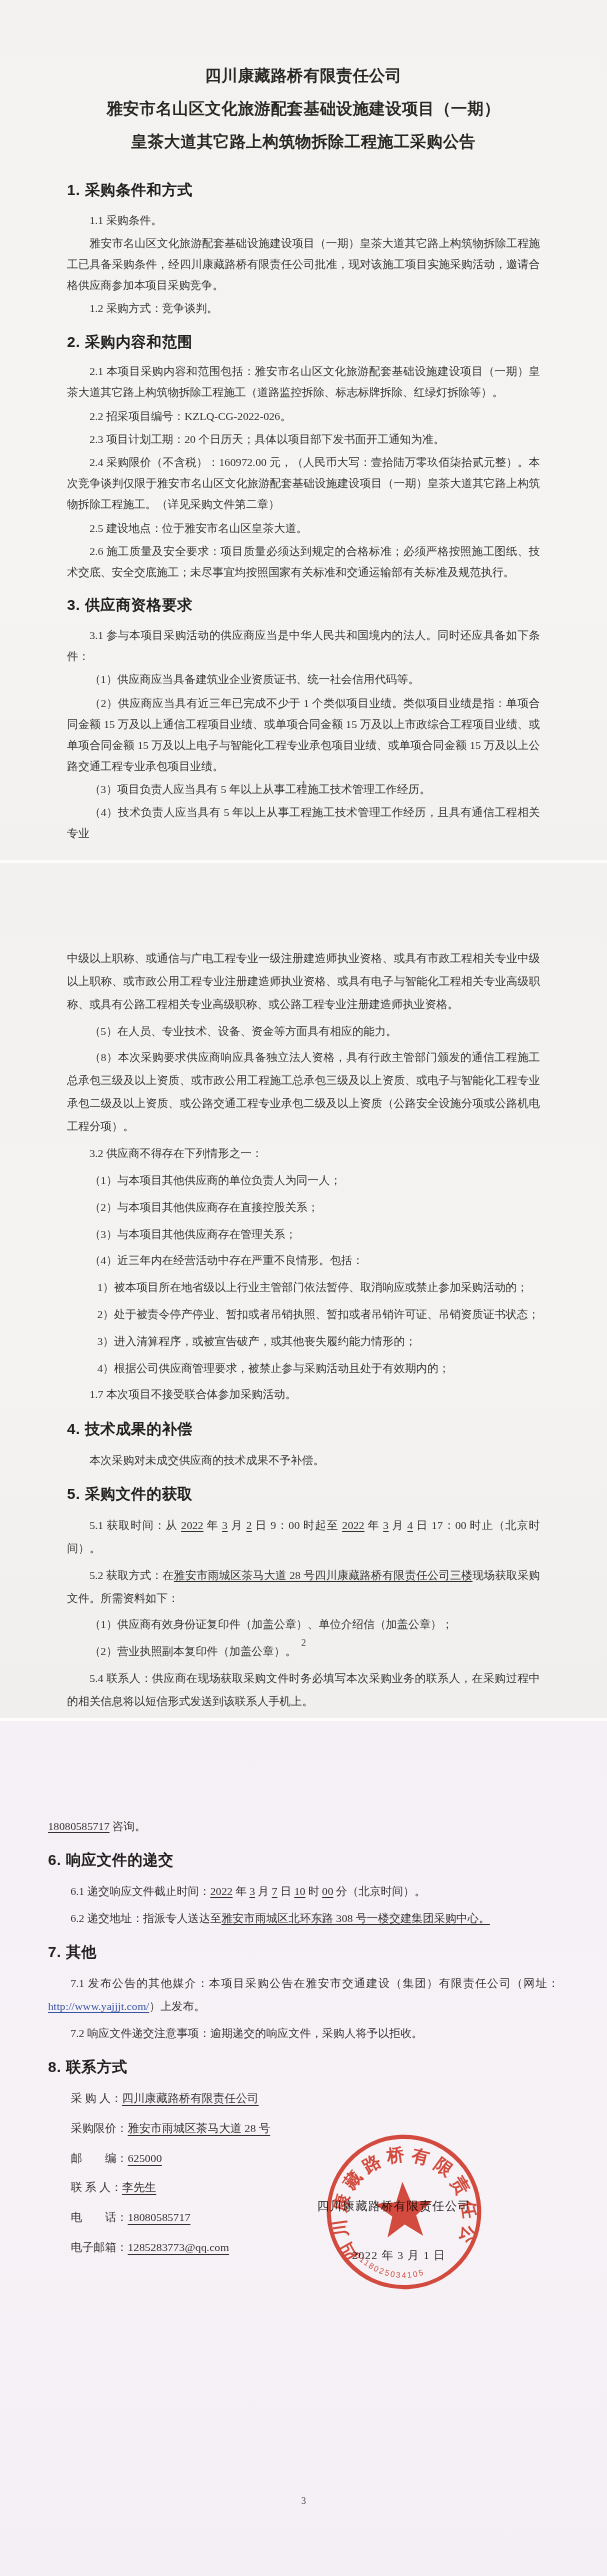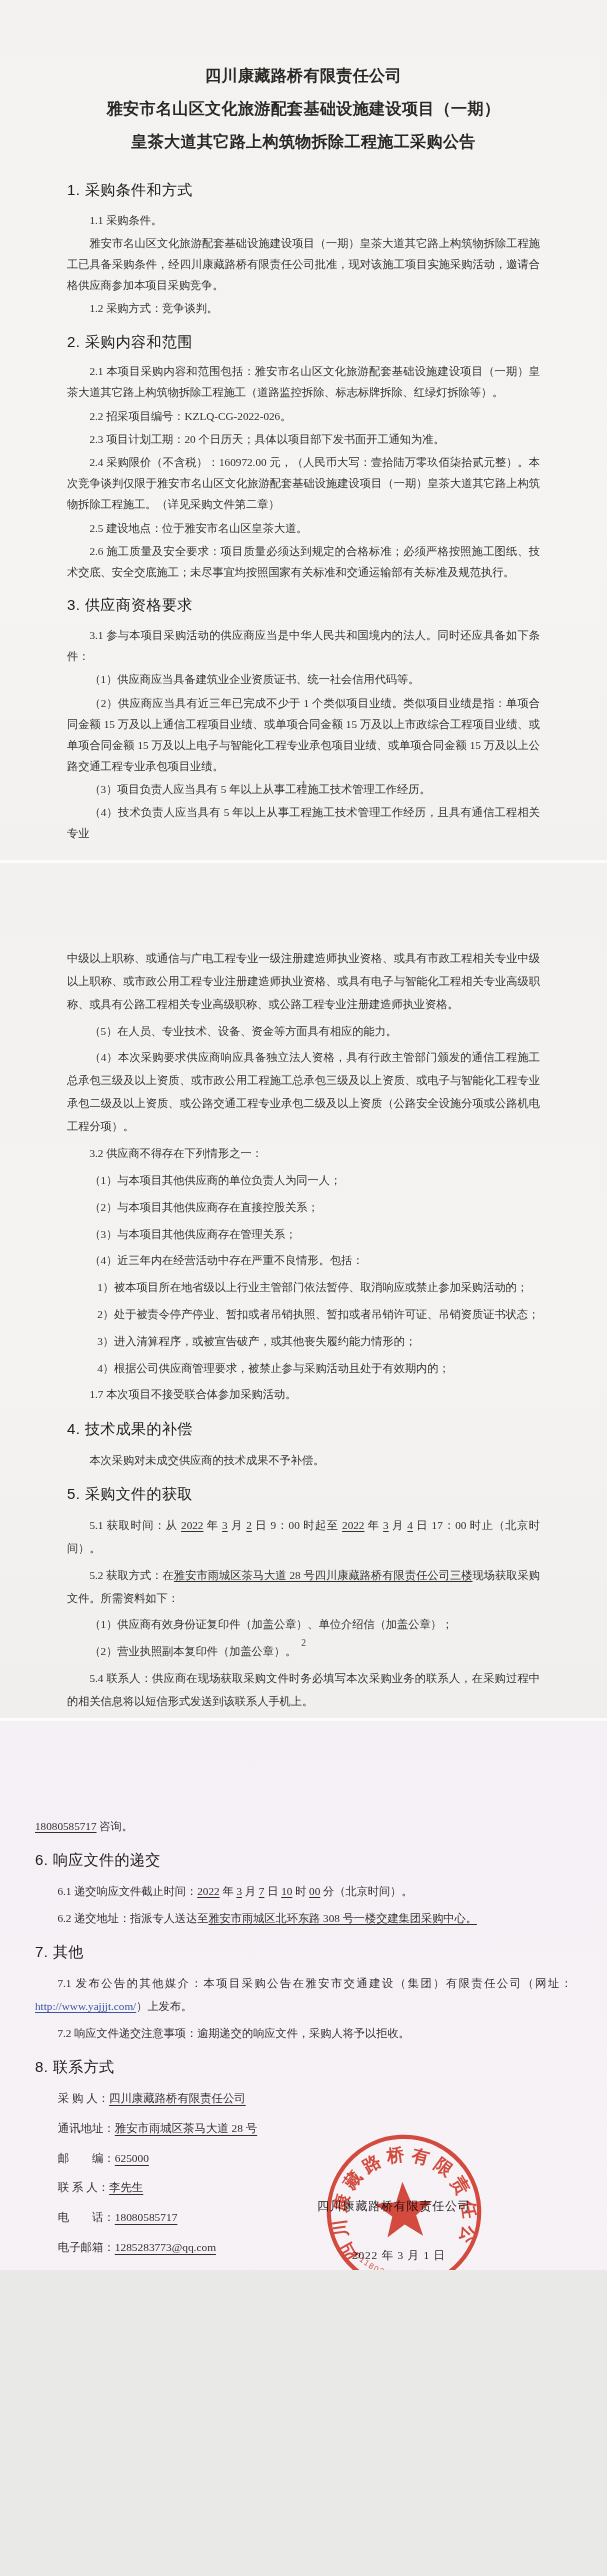--- a/index.html
+++ b/index.html
@@ -1,26 +1,26 @@
 <!DOCTYPE html>
 <html style="font-size:12px"><head>
 <meta charset="utf-8">
 <style>
   html,body{margin:0;padding:0;background:#e9e9e7;}
-  .scan{position:relative;width:607px;height:2270px;margin:0 auto;
+  .scan{position:relative;width:607px;height:2576px;margin:0 auto;
         font-family:"Liberation Serif","DejaVu Serif",serif;color:#343230;overflow:hidden;}
   .page{position:relative;width:607px;box-sizing:border-box;}
   .page-1{height:860px;background:linear-gradient(180deg,#f3f2f0,#f5f4f2 60%,#f2f1ef);padding:59px 67px 0;}
   .page-2{height:855px;background:linear-gradient(180deg,#f2f1ef,#f4f3f1 55%,#f0efed);padding:80px 67px 0;}
-  .page-3{height:855px;background:linear-gradient(180deg,#f4f0f5,#f6f2f6 50%,#f3eff4);padding:90px 35px 0;}
+  .page-3{height:855px;background:linear-gradient(180deg,#f4f0f5,#f6f2f6 50%,#f3eff4);padding:90px 48px 0;}
   .page-gap{height:3px;background:#fcfcfb;box-shadow:0 0.8px 1.5px rgba(0,0,0,.08);}
   .titles{text-align:center;margin-bottom:20px;}
   .title-line{font-family:"Liberation Sans","DejaVu Sans",sans-serif;font-weight:bold;
               font-size:16px;line-height:33px;color:#2a2825;letter-spacing:0.4px;}
-  .sec-h{font-family:"Liberation Sans","DejaVu Sans",sans-serif;font-weight:normal;
+  .sec-h{font-family:"Liberation Sans","DejaVu Sans",sans-serif;font-weight:bold;
          font-size:15px;line-height:24px;color:#232120;margin:10.6px 0 7.6px;letter-spacing:0.4px;}
   p.body{font-size:11.2px;line-height:21px;margin:2.3px 0;text-align:justify;}
   .page-2 p.body,.page-3 p.body{line-height:23px;margin:3.8px 0;}
   .ind{text-indent:2em;}
   .ind2{text-indent:2.7em;}
   .u{text-decoration:underline;text-underline-offset:2.3px;}
   .link{color:#3a55a4;}
   .pagenum{position:absolute;left:0;right:0;bottom:70px;text-align:center;
            font-size:9.5px;color:#4a4a48;}
   .contact-row{font-size:11.4px;line-height:23px;margin:6.8px 0;text-indent:2em;}
@@ -63,21 +63,21 @@
     <p class="body ind">（4）技术负责人应当具有 5 年以上从事工程施工技术管理工作经历，且具有通信工程相关专业</p>
 
     <div class="pagenum">1</div>
   </div>
 
   <div class="page-gap"></div>
 
   <div class="page page-2">
     <p class="body">中级以上职称、或通信与广电工程专业一级注册建造师执业资格、或具有市政工程相关专业中级以上职称、或市政公用工程专业注册建造师执业资格、或具有电子与智能化工程相关专业高级职称、或具有公路工程相关专业高级职称、或公路工程专业注册建造师执业资格。</p>
     <p class="body ind">（5）在人员、专业技术、设备、资金等方面具有相应的能力。</p>
-    <p class="body ind">（4）本次采购要求供应商响应具备独立法人资格，具有行政主管部门颁发的通信工程施工总承包三级及以上资质、或市政公用工程施工总承包三级及以上资质、或电子与智能化工程专业承包二级及以上资质、或公路交通工程专业承包二级及以上资质（公路安全设施分项或公路机电工程分项）。</p>
+    <p class="body ind">（8）本次采购要求供应商响应具备独立法人资格，具有行政主管部门颁发的通信工程施工总承包三级及以上资质、或市政公用工程施工总承包三级及以上资质、或电子与智能化工程专业承包二级及以上资质、或公路交通工程专业承包二级及以上资质（公路安全设施分项或公路机电工程分项）。</p>
     <p class="body ind">3.2 供应商不得存在下列情形之一：</p>
     <p class="body ind">（1）与本项目其他供应商的单位负责人为同一人；</p>
     <p class="body ind">（2）与本项目其他供应商存在直接控股关系；</p>
     <p class="body ind">（3）与本项目其他供应商存在管理关系；</p>
     <p class="body ind">（4）近三年内在经营活动中存在严重不良情形。包括：</p>
     <p class="body ind2">1）被本项目所在地省级以上行业主管部门依法暂停、取消响应或禁止参加采购活动的；</p>
     <p class="body ind2">2）处于被责令停产停业、暂扣或者吊销执照、暂扣或者吊销许可证、吊销资质证书状态；</p>
     <p class="body ind2">3）进入清算程序，或被宣告破产，或其他丧失履约能力情形的；</p>
     <p class="body ind2">4）根据公司供应商管理要求，被禁止参与采购活动且处于有效期内的；</p>
     <p class="body ind">1.7 本次项目不接受联合体参加采购活动。</p>
@@ -105,21 +105,21 @@
     <p class="body ind"><span>6.1 递交响应文件截止时间：</span><span class="u">2022</span><span> 年 </span><span class="u">3</span><span> 月 </span><span class="u">7</span><span> 日 </span><span class="u">10</span><span> 时 </span><span class="u">00</span><span> 分（北京时间）。</span></p>
     <p class="body ind"><span>6.2 递交地址：指派专人送达至</span><span class="u">雅安市雨城区北环东路 308 号一楼交建集团采购中心。</span></p>
 
     <div class="sec-h">7. 其他</div>
     <p class="body ind"><span>7.1 发布公告的其他媒介：本项目采购公告在雅安市交通建设（集团）有限责任公司（网址：</span><span class="u link">http://www.yajjjt.com/</span><span>）上发布。</span></p>
     <p class="body ind">7.2 响应文件递交注意事项：逾期递交的响应文件，采购人将予以拒收。</p>
 
     <div class="sec-h">8. 联系方式</div>
     <div>
       <p class="contact-row"><span>采 购 人：</span><span class="val">四川康藏路桥有限责任公司</span></p>
-      <p class="contact-row"><span>通讯地址：</span><span class="val">雅安市雨城区茶马大道 28 号</span></p>
+      <p class="contact-row"><span>采购限价：</span><span class="val">雅安市雨城区茶马大道 28 号</span></p>
       <p class="contact-row"><span>邮　　编：</span><span class="val">625000</span></p>
       <p class="contact-row"><span>联 系 人：</span><span class="val">李先生</span></p>
       <p class="contact-row"><span>电　　话：</span><span class="val">18080585717</span></p>
       <p class="contact-row"><span>电子邮箱：</span><span class="val">1285283773@qq.com</span></p>
     </div>
 
     <div class="sign-company">四川康藏路桥有限责任公司</div>
     <div class="sign-date">2022 年 3 月 1 日</div>
 
     <svg class="seal" viewBox="0 0 216 226">

